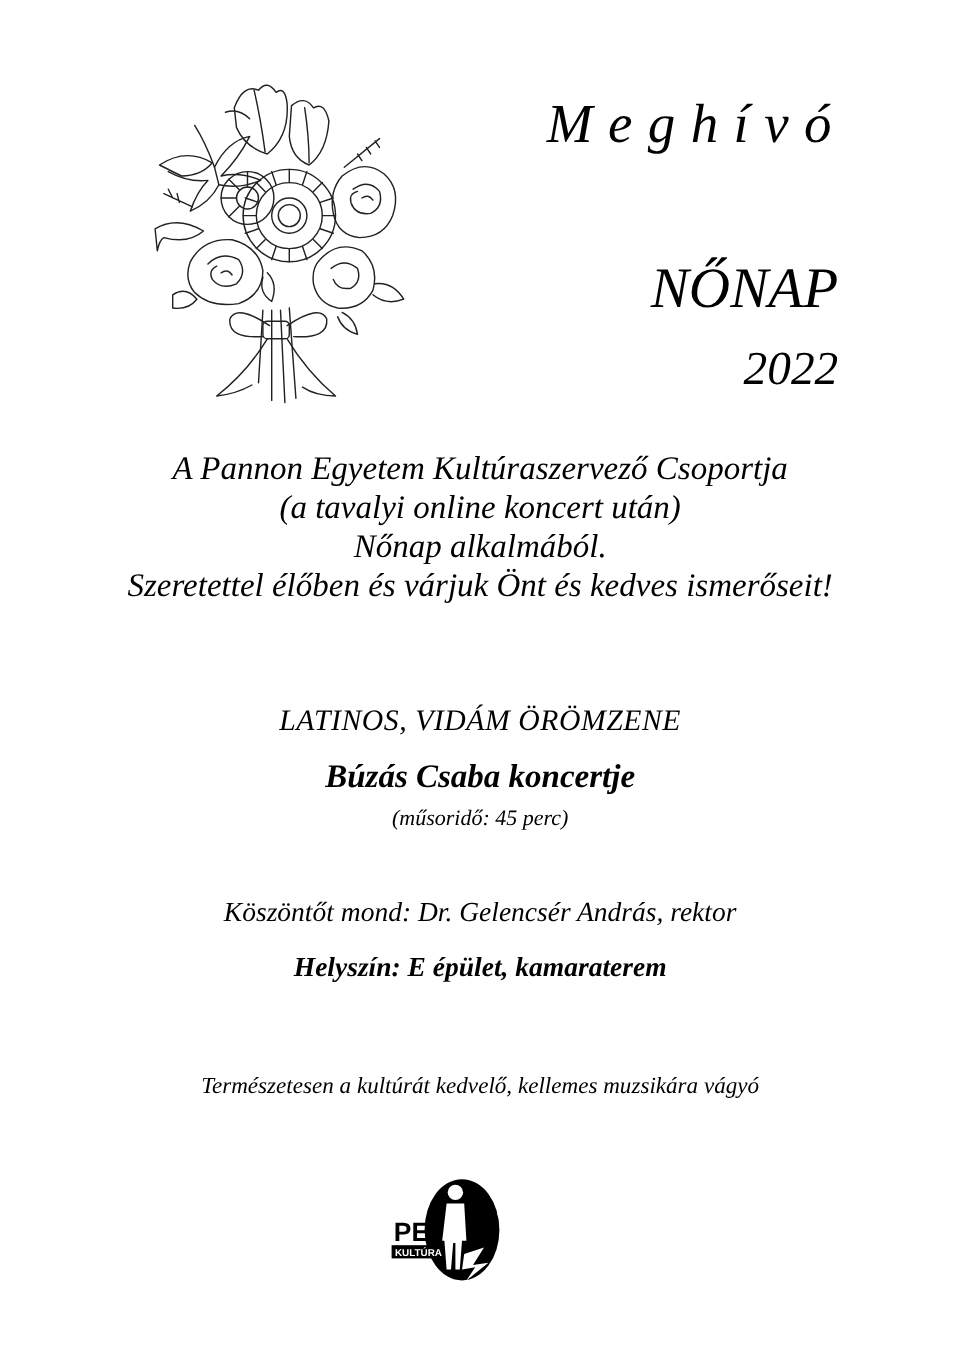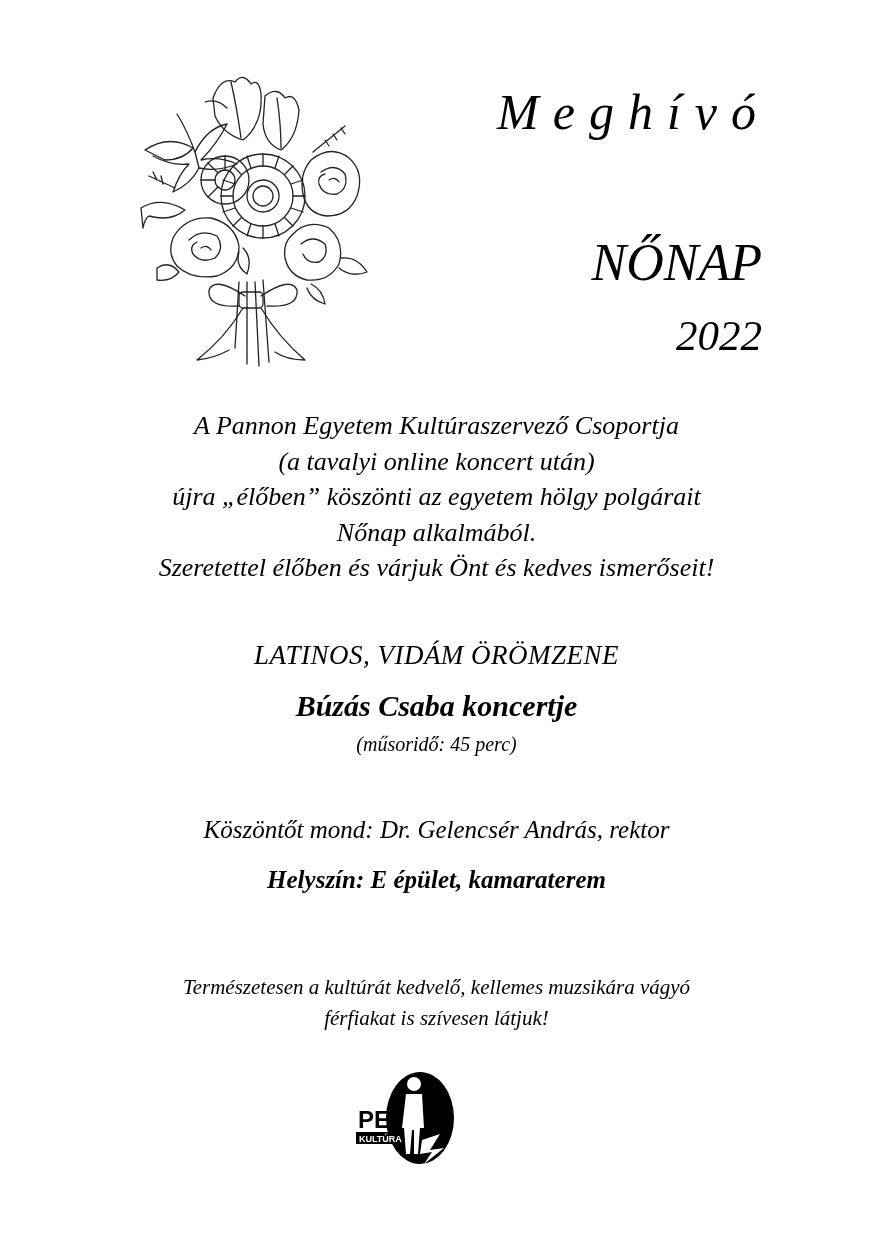--- a/index.html
+++ b/index.html
@@ -7,21 +7,21 @@
            font-family: "Liberation Serif", "DejaVu Serif", serif; color: #000; }
     .abs { position: absolute; }
     .bouquet { left: 135px; top: 68px; width: 240px; height: 310px; }
     .title-meghivo { left: 440px; top: 82px; width: 330px; text-align: right;
       font-style: italic; font-size: 50px; letter-spacing: 14px; line-height: 60px; }
     .title-nonap { left: 440px; top: 232px; width: 322px; text-align: right;
       font-style: italic; font-size: 52px; line-height: 62px; }
     .title-year { left: 440px; top: 305px; width: 322px; text-align: right;
       font-style: italic; font-size: 43px; line-height: 62px; }
     .center-block { left: 0; width: 873px; text-align: center; font-style: italic; }
-    .intro { top: 408px; font-size: 26px; line-height: 35.5px; }
+    .intro { top: 408px; font-size: 30px; line-height: 35.5px; }
     .headline { top: 630px; font-size: 27px; line-height: 50px; font-weight: normal; letter-spacing: 0.5px; }
     .subhead { top: 686px; font-size: 30px; font-weight: bold; line-height: 40px; }
     .duration { top: 730px; font-size: 20px; line-height: 28px; }
     .greeting { top: 812px; font-size: 25px; line-height: 36px; }
     .venue { top: 862px; font-size: 25px; font-weight: bold; line-height: 36px; }
     .note { top: 972px; font-size: 21px; line-height: 31px; }
     .logo { left: 352px; top: 1070px; width: 110px; height: 95px; }
     .line { display: block; }
   </style>
 </head>
@@ -80,38 +80,36 @@
   </svg>
 </div>
 
 <div class="abs title-meghivo">Meghívó</div>
 <div class="abs title-nonap">NŐNAP</div>
 <div class="abs title-year">2022</div>
 
 <div class="abs center-block intro">
   <span class="line">A Pannon Egyetem Kultúraszervező Csoportja</span>
   <span class="line">(a tavalyi online koncert után)</span>
-  <span class="line">újra „élőben” köszönti az egyetem hölgy polgárait</span>
   <span class="line">Nőnap alkalmából.</span>
   <span class="line">Szeretettel élőben és várjuk Önt és kedves ismerőseit!</span>
 </div>
 
 <div class="abs center-block headline">LATINOS, VIDÁM ÖRÖMZENE</div>
 <div class="abs center-block subhead">Búzás Csaba koncertje</div>
 <div class="abs center-block duration">(műsoridő: 45 perc)</div>
 
 <div class="abs center-block greeting">Köszöntőt mond: Dr. Gelencsér András, rektor</div>
 
 <div class="abs center-block venue">
   <span class="line">Helyszín: E épület, kamaraterem</span>
 </div>
 
 <div class="abs center-block note">
   <span class="line">Természetesen a kultúrát kedvelő, kellemes muzsikára vágyó</span>
-  <span class="line">férfiakat is szívesen látjuk!</span>
 </div>
 
 <div class="abs logo">
   <svg width="110" height="95" viewBox="0 0 110 95">
     <ellipse cx="68" cy="48" rx="34" ry="46" fill="#000"></ellipse>
     <path d="M92 8 Q100 14 98 22 Q104 26 100 34 Q106 40 102 46 L110 46 L110 0 L88 0 Z" fill="#fff"></path>
     <circle cx="62" cy="14" r="7" fill="#fff"></circle>
     <path d="M54 24 L70 24 L72 58 L68 58 L66 84 L62 84 L62 60 L60 60 L58 84 L54 84 L52 58 L50 58 Z" fill="#fff"></path>
     <path d="M70 70 L88 64 L78 80 L92 78 L72 94 L80 82 L68 84 Z" fill="#fff"></path>
     <text x="6" y="58" font-family="Liberation Sans, sans-serif" font-weight="bold" font-size="24" fill="#000">PE</text>

